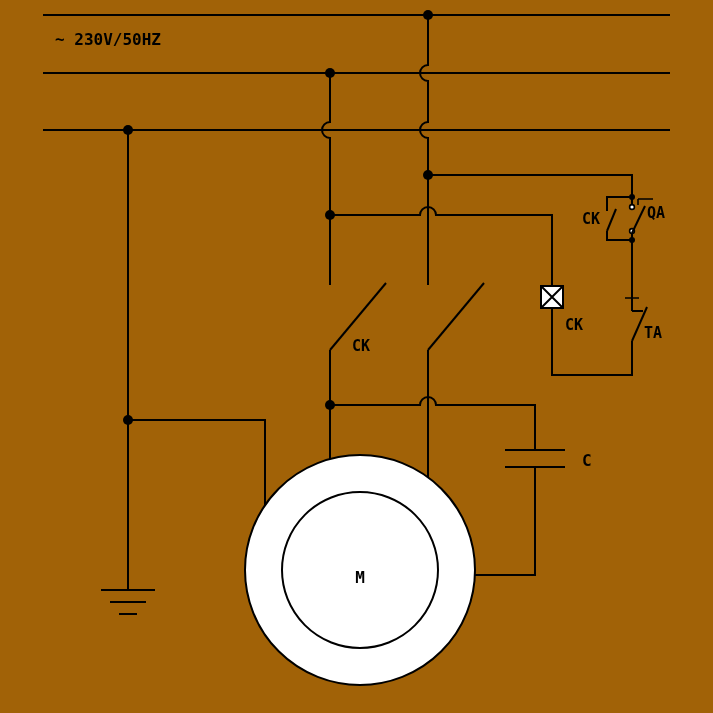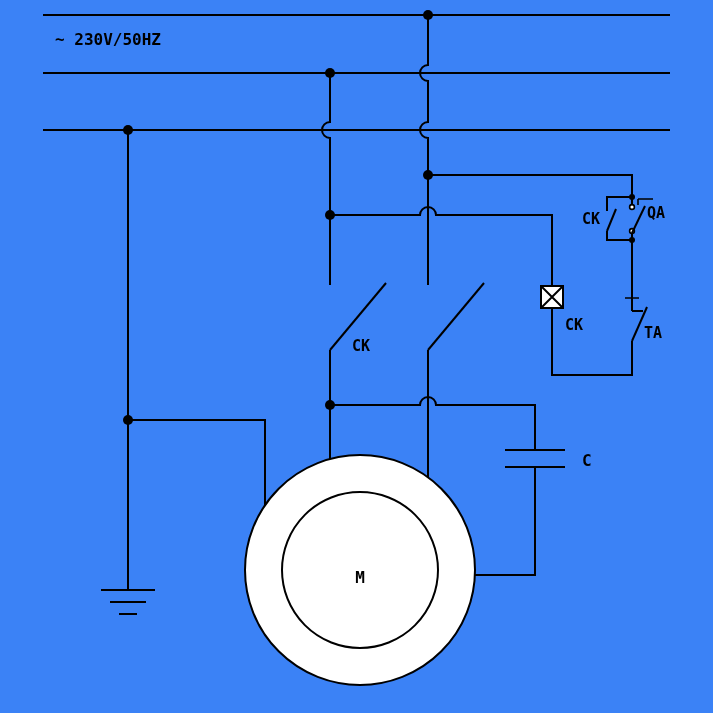--- a/index.html
+++ b/index.html
@@ -5,21 +5,21 @@
   html, body {
     margin: 0;
     padding: 0;
     background: #ffffff;
     font-family: "DejaVu Sans Mono", "Liberation Mono", monospace;
   }
   .canvas {
     position: relative;
     width: 713px;
     height: 713px;
-    background: #3b82f6;
+    background: #a16207;
     overflow: hidden;
   }
   svg { display: block; }
   .wire {
     stroke: #000000;
     stroke-width: 2;
     fill: none;
   }
   .thin {
     stroke: #000000;

